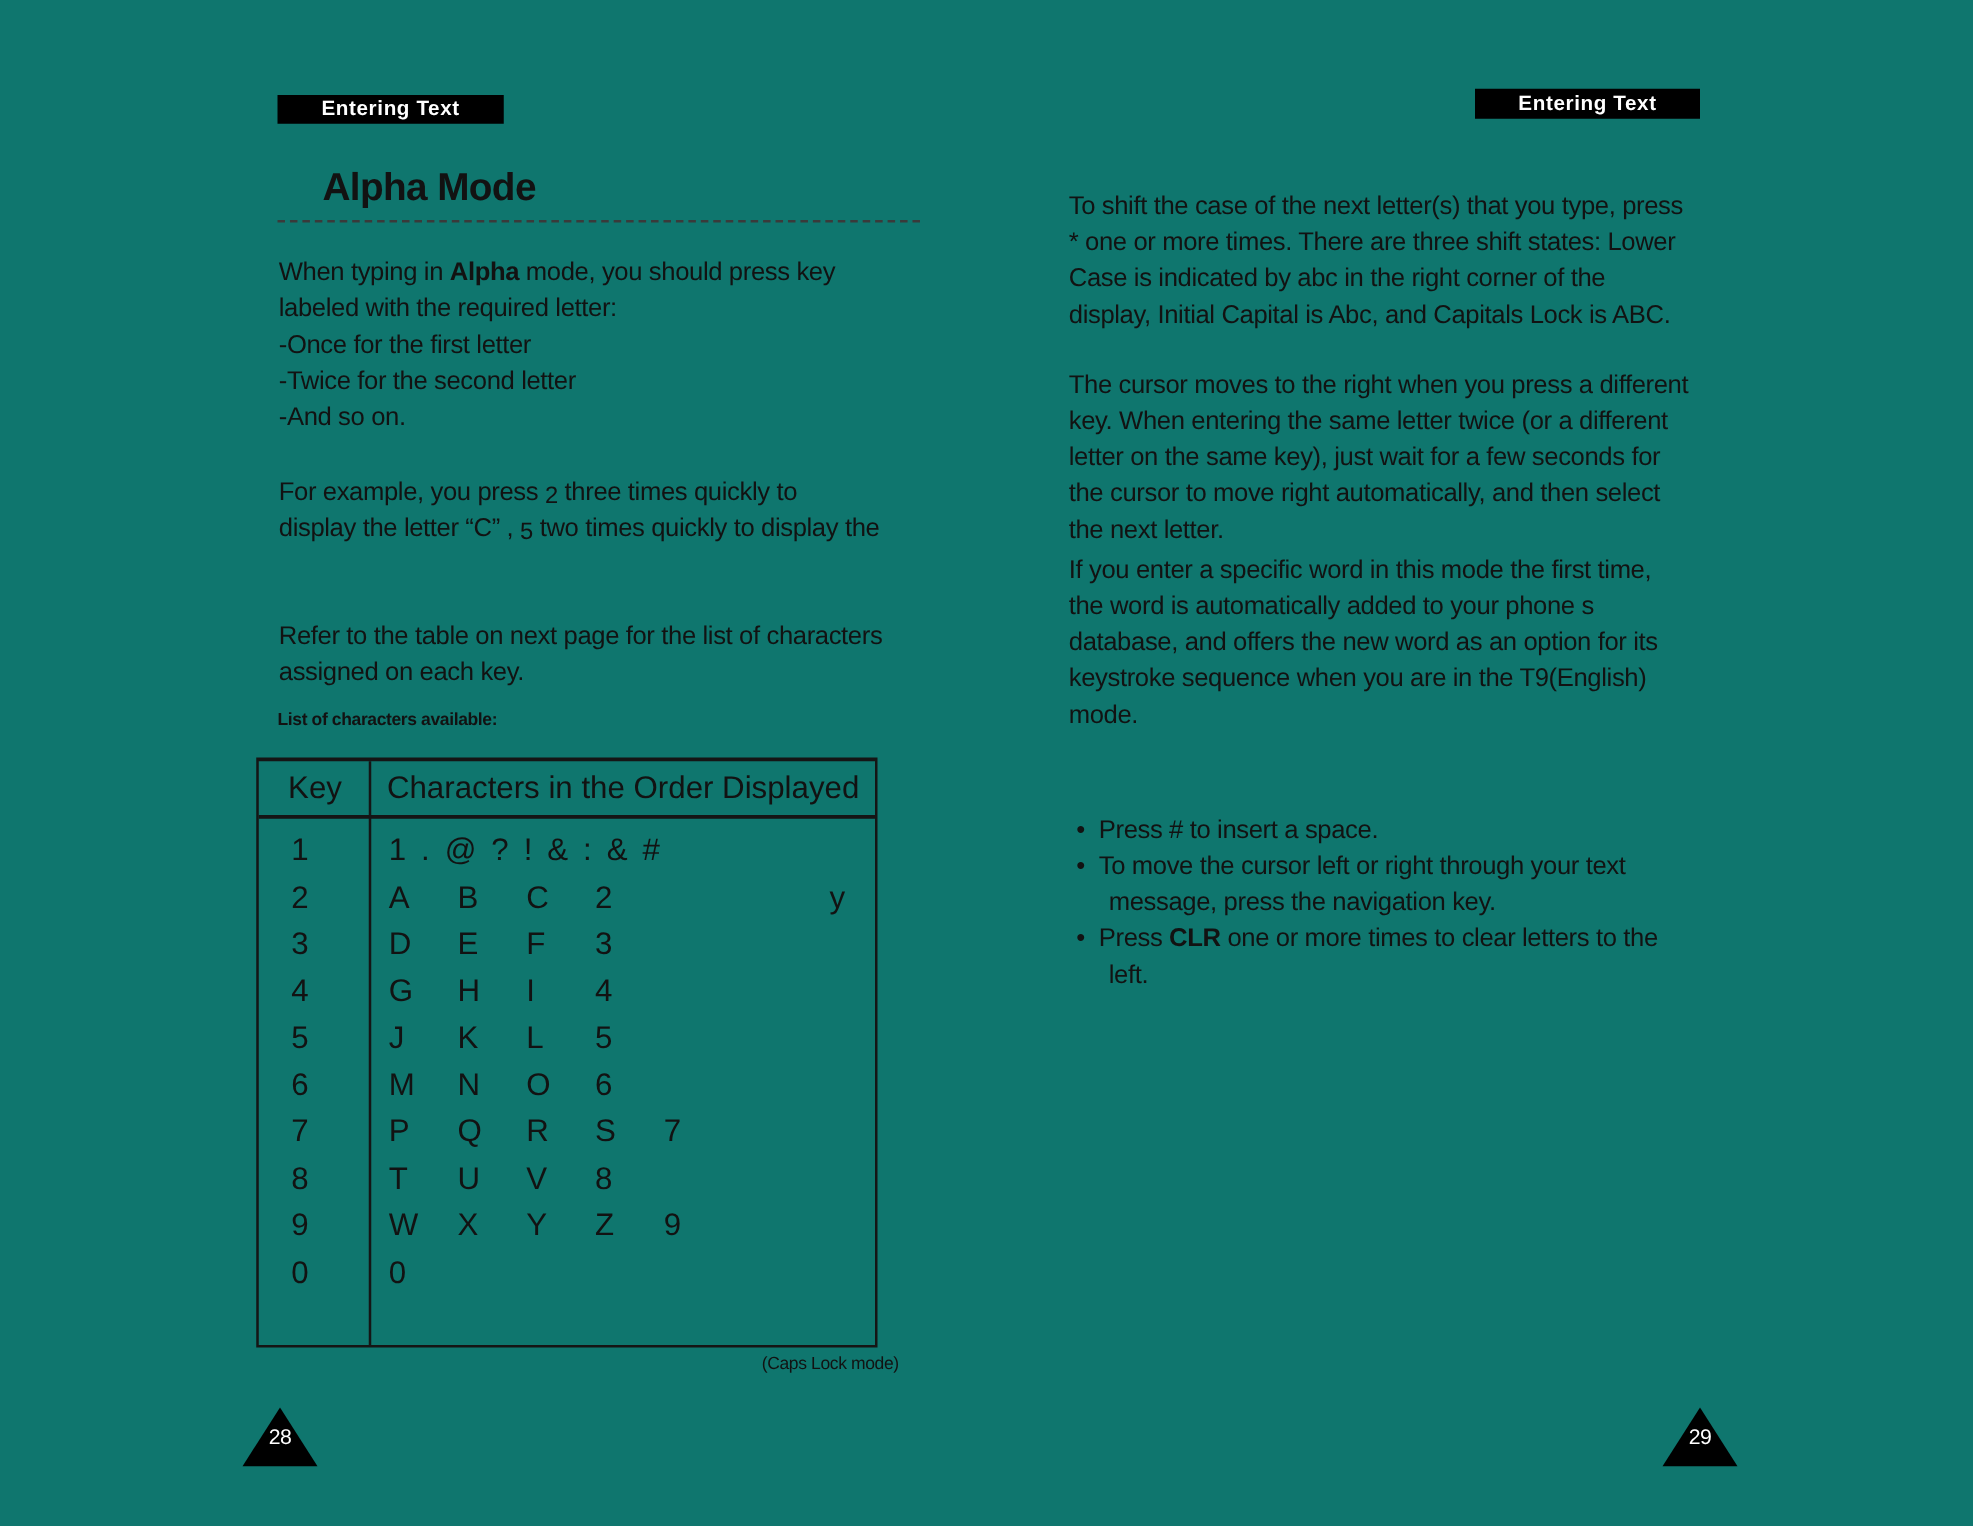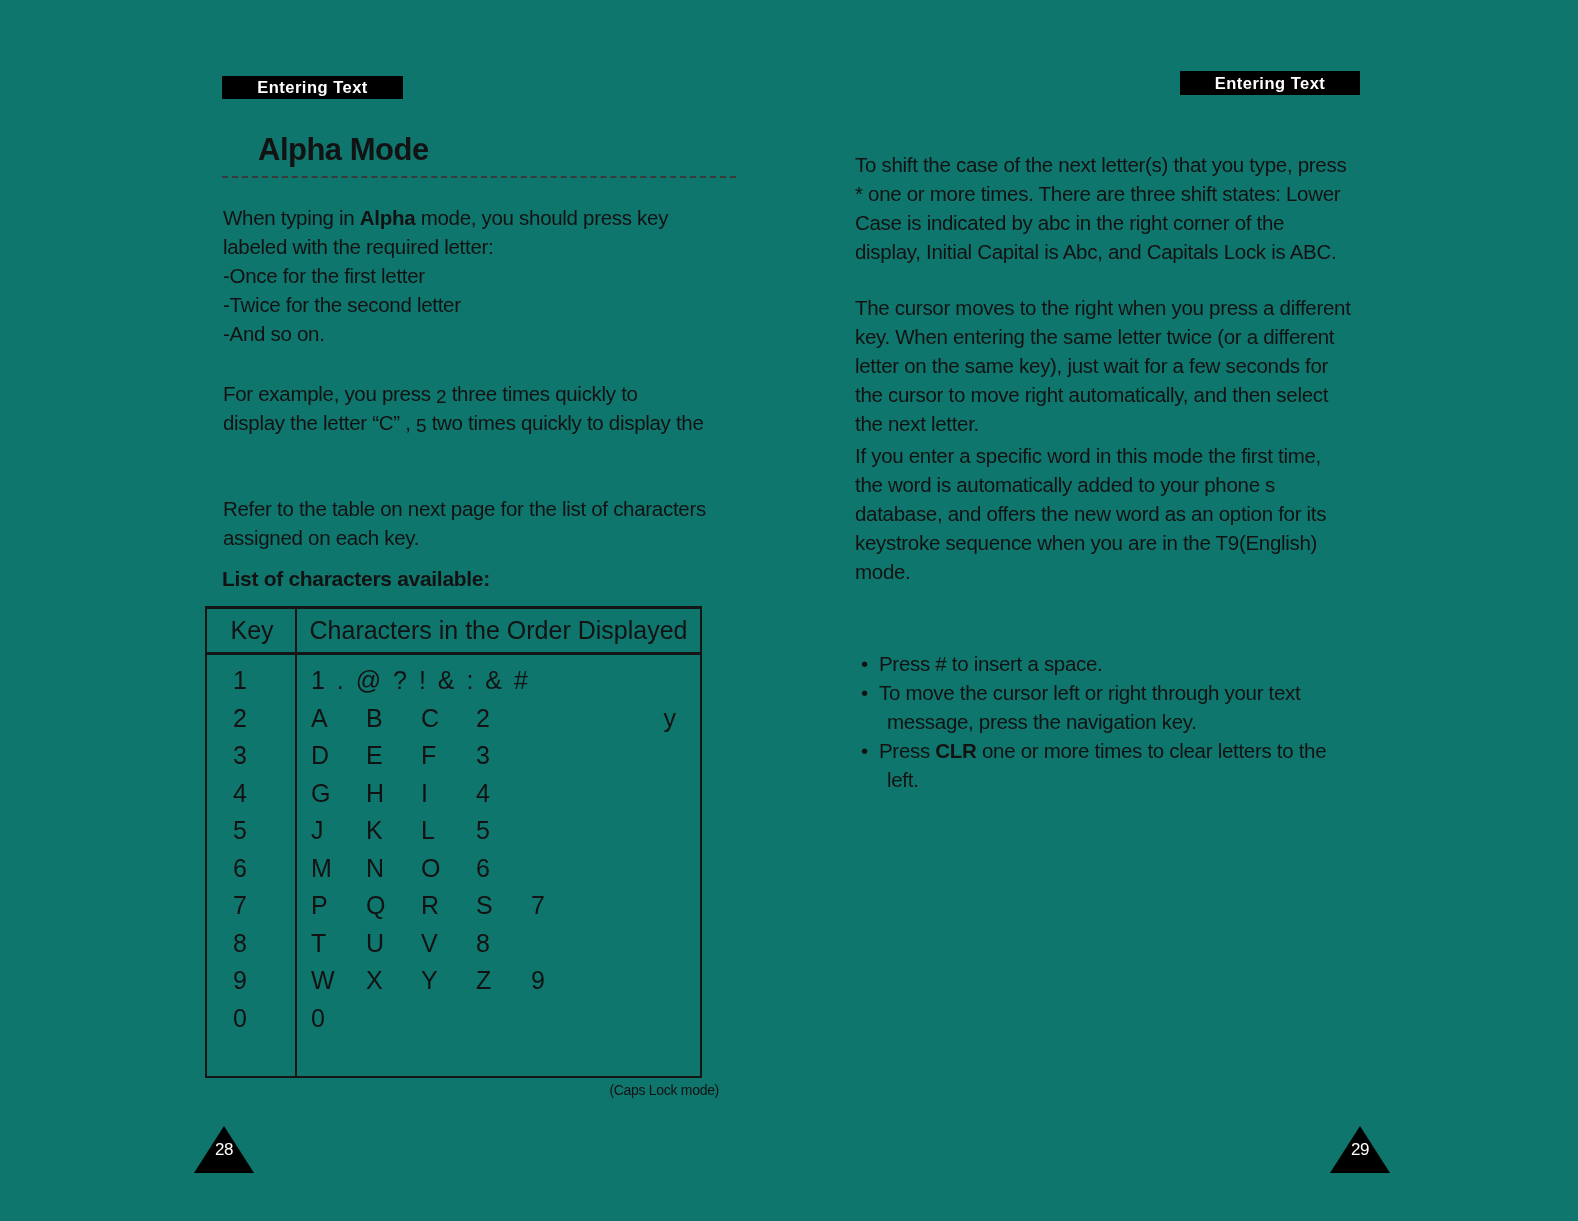--- a/index.html
+++ b/index.html
@@ -8,21 +8,21 @@
   .tab{position:absolute;background:#000;color:#fff;font-weight:bold;font-size:16.5px;
        text-align:center;letter-spacing:.5px;}
   .tab-left{left:222px;top:76px;width:181px;height:23px;line-height:23px;}
   .tab-right{left:1180px;top:71px;width:180px;height:24px;line-height:24px;}
   .title{position:absolute;left:222px;top:132px;font-size:31px;font-weight:bold;letter-spacing:-.5px;margin-left:36px;}
   .rule{position:absolute;left:222px;top:176px;width:514px;border-top:2px dashed #3a3a3a;height:0;}
   .para{position:absolute;font-size:20.5px;line-height:29px;letter-spacing:-.3px;white-space:nowrap;}
   .para .line{height:29px;}
   .knum{position:relative;top:2px;font-size:19px;}
   .u{text-underline-offset:3px;}
-  .subhead{position:absolute;left:222px;top:567px;font-size:21px;font-weight:bold;letter-spacing:-.3px;}
+  .subhead{position:absolute;left:222px;top:567px;font-size:14px;font-weight:bold;letter-spacing:-.3px;}
   
   .ctable{position:absolute;left:205px;top:606px;width:497px;height:472px;
           border:2px solid #151515;border-top-width:3px;box-sizing:border-box;font-size:25px;}
   .ctable .vdiv{position:absolute;left:88px;top:0;bottom:0;width:2px;background:#151515;}
   .thead{display:flex;height:46px;border-bottom:3px solid #151515;box-sizing:border-box;align-items:center;}
   .thead .hkey{width:90px;text-align:center;flex:none;}
   .thead .hchars{flex:1;text-align:center;}
   .tbody{position:relative;padding-top:7px;}
   .trow{position:relative;display:flex;height:37.5px;align-items:center;}
   .tkey{width:90px;padding-left:26px;box-sizing:border-box;flex:none;}

